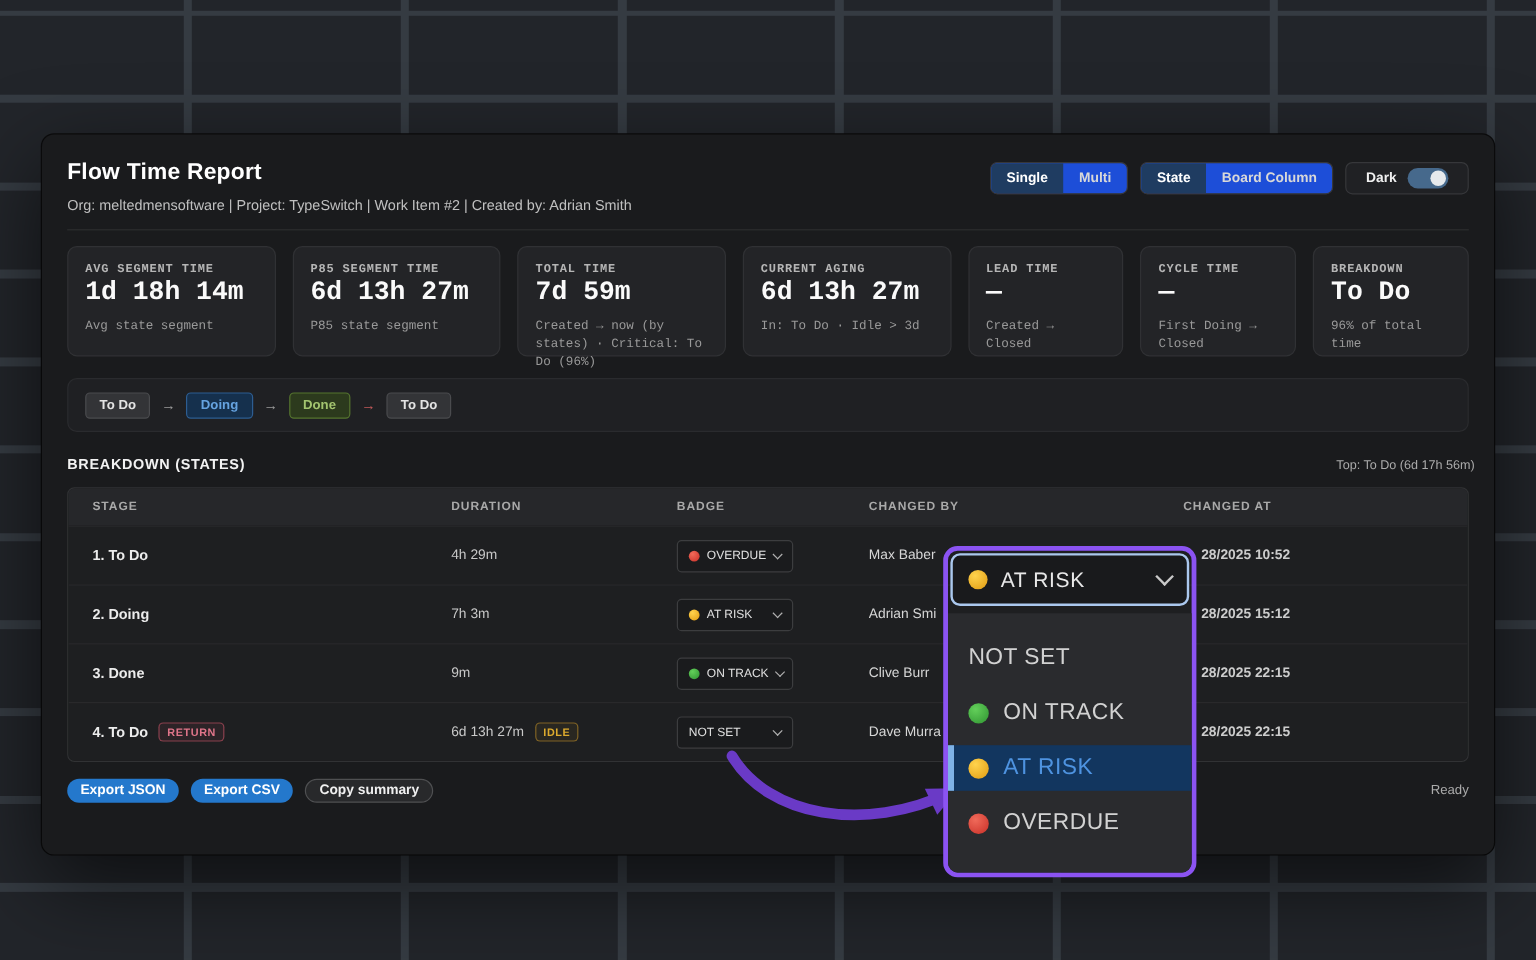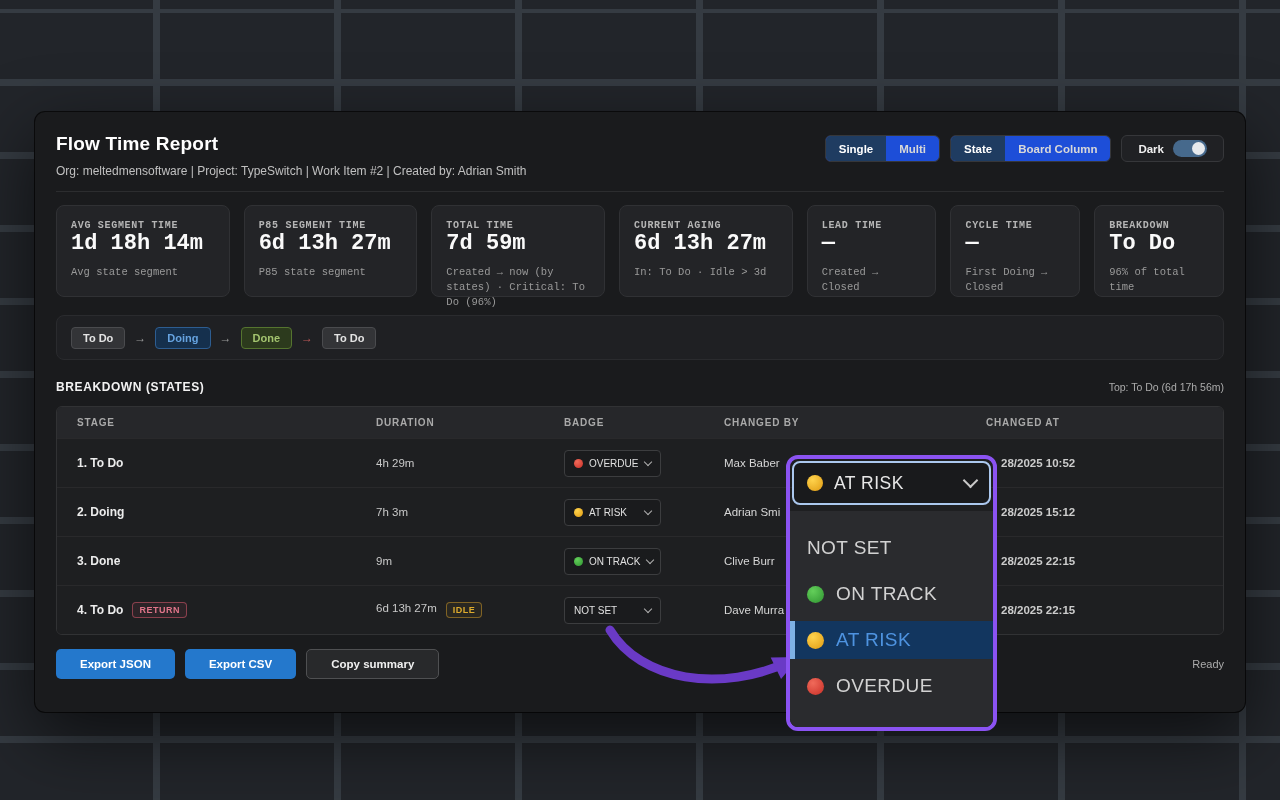--- a/index.html
+++ b/index.html
@@ -40,47 +40,47 @@
   .card-sub { margin-top:9px; font-size:10.5px; color:#999999; line-height:1.45; }
   
   .flow { margin:18px 21px 0 21px; height:45px; background:#1f2023; border:1px solid #2a2b2e; border-radius:8px; display:flex; align-items:center; padding:0 14px; gap:9px; }
   .chip { font-size:11px; font-weight:bold; padding:4px 11px; border-radius:4px; }
   .chip.gray  { background:#333437; border:1px solid #4a4b4e; color:#e3e3e3; }
   .chip.blue  { background:#15304d; border:1px solid #2d5d91; color:#66a3e0; }
   .chip.green { background:#2c3a1d; border:1px solid #55742f; color:#a3c46f; }
   .flow-arrow { font-size:12px; color:#9a9a9a; }
   .flow-arrow.red { color:#c05959; }
   
-  .bd-head { margin:20px 21px 0 21px; display:flex; justify-content:space-between; align-items:baseline; }
+  .bd-head { margin:20px 16px 0 21px; display:flex; justify-content:space-between; align-items:baseline; }
   .bd-title { font-size:12px; font-weight:bold; letter-spacing:.6px; color:#f2f2f2; }
   .bd-note { font-size:10.5px; color:#ababab; }
   .table { margin:12px 21px 0 21px; border:1px solid #313234; border-radius:6px; overflow:hidden; }
   .trow { display:grid; grid-template-columns:319px 188px 160px 262px 1fr; align-items:center; }
   .thead { background:#26272a; height:31px; }
   .th { font-size:10px; font-weight:bold; letter-spacing:.8px; color:#a9a9a9; }
   .cell1 { padding-left:20px; }
   .tr { background:#1e1f21; height:49px; border-top:1px solid #29292b; }
   .stage { font-size:12px; font-weight:bold; color:#ececec; display:flex; align-items:center; }
-  .dur { font-size:11.5px; color:#c9c9c9; display:flex; align-items:flex-start; }
+  .dur { font-size:11.5px; color:#c9c9c9; display:flex; align-items:center; }
   .by { font-size:11.5px; color:#d6d6d6; white-space:nowrap; overflow:hidden; }
   .at { font-size:11.5px; font-weight:bold; color:#cccccc; padding-left:15px; white-space:nowrap; }
   .mini-tag { margin-left:9px; font-size:9px; font-weight:bold; letter-spacing:.5px; padding:2px 6px; border-radius:4px; }
   .tag-return { color:#e0758a; border:1px solid rgba(217,90,110,.55); background:rgba(217,90,110,.08); }
   .tag-idle { color:#ddab2e; border:1px solid rgba(200,150,40,.55); background:rgba(200,150,40,.07); }
   .badge-select { width:97px; height:27px; background:#1a1b1d; border:1px solid #3c3d3f; border-radius:4px; display:flex; align-items:center; padding:0 9px; gap:6px; cursor:pointer; }
   .badge-label { font-size:10px; color:#e0e0e0; white-space:nowrap; }
   .dot { border-radius:50%; flex:none; }
   .dot.sm { width:9px; height:9px; }
   .dot.red    { background:radial-gradient(circle at 35% 30%, #f06a5a, #c92f27); }
   .dot.yellow { background:radial-gradient(circle at 35% 30%, #ffd34d, #e09b12); }
   .dot.green  { background:radial-gradient(circle at 35% 30%, #63cf5a, #2f9431); }
   .chev { width:6px; height:6px; border-right:1.5px solid #b0b0b0; border-bottom:1.5px solid #b0b0b0; transform:rotate(45deg); margin-left:auto; margin-top:-3px; flex:none; }
   
   .footer { margin:14px 21px 0 21px; display:flex; align-items:center; gap:10px; }
-  .btn { height:30px; padding:0 24px; border-radius:5px; font-size:11.5px; font-weight:bold; display:flex; align-items:center; cursor:pointer; }
+  .btn { height:20px; padding:0 11px; border-radius:12px; font-size:11.5px; font-weight:bold; display:flex; align-items:center; cursor:pointer; }
   .btn.blue { background:#2478cc; color:#ffffff; }
   .btn.ghost { background:#28292b; border:1px solid #4f5052; color:#f0f0f0; }
   .status { margin-left:auto; font-size:11px; color:#ababab; }
   
   .overlay { position:absolute; left:751px; top:343px; width:211px; height:276px; border:4px solid #8b53f2; border-radius:12px; display:flex; flex-direction:column; z-index:5; }
   .ov-select { margin:2px; height:44px; background:#191a1c; border:2px solid #abc8ee; border-radius:8px; display:flex; align-items:center; padding:0 13px; gap:11px; cursor:pointer; }
   .dot.lg { width:16px; height:16px; }
   .ov-sel-label { font-size:17.5px; color:#e8e8e8; letter-spacing:.5px; white-space:nowrap; }
   .ov-chev { width:11px; height:11px; border-right:2.5px solid #c9c9c9; border-bottom:2.5px solid #c9c9c9; transform:rotate(45deg); margin-left:auto; margin-top:-5px; flex:none; }
   .ov-menu { margin-top:4px; flex:1; background:#2a2b2e; border-radius:0 0 8px 8px; padding-top:18px; overflow:hidden; }

